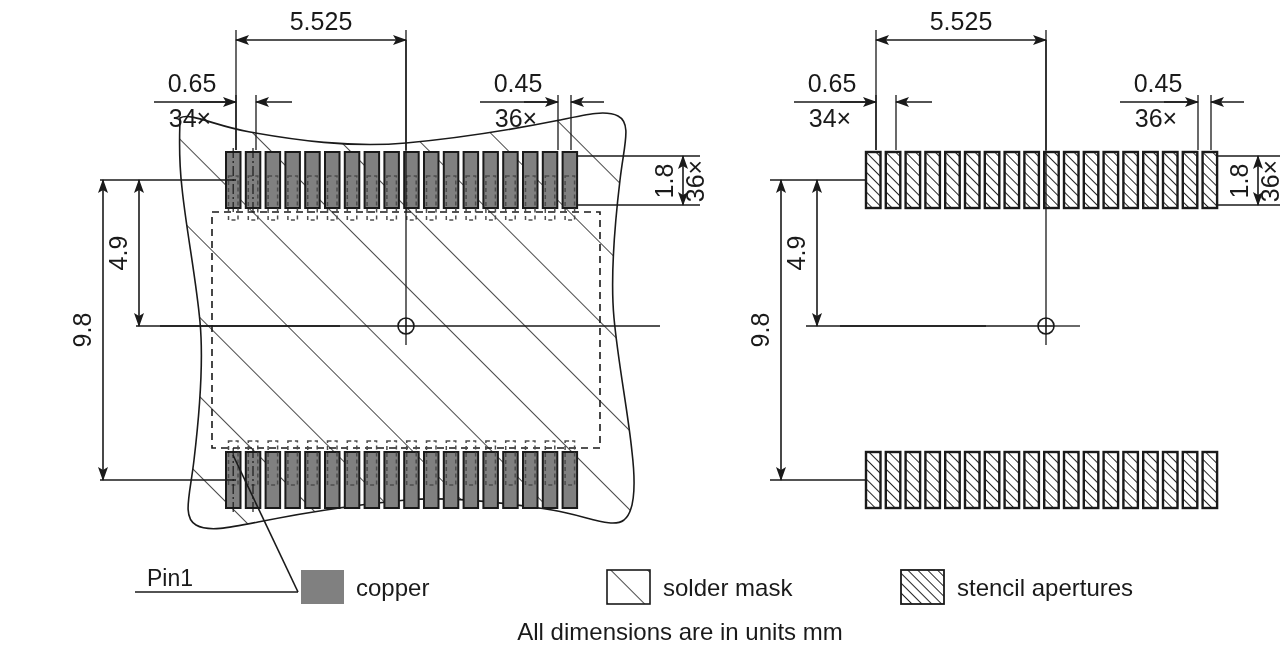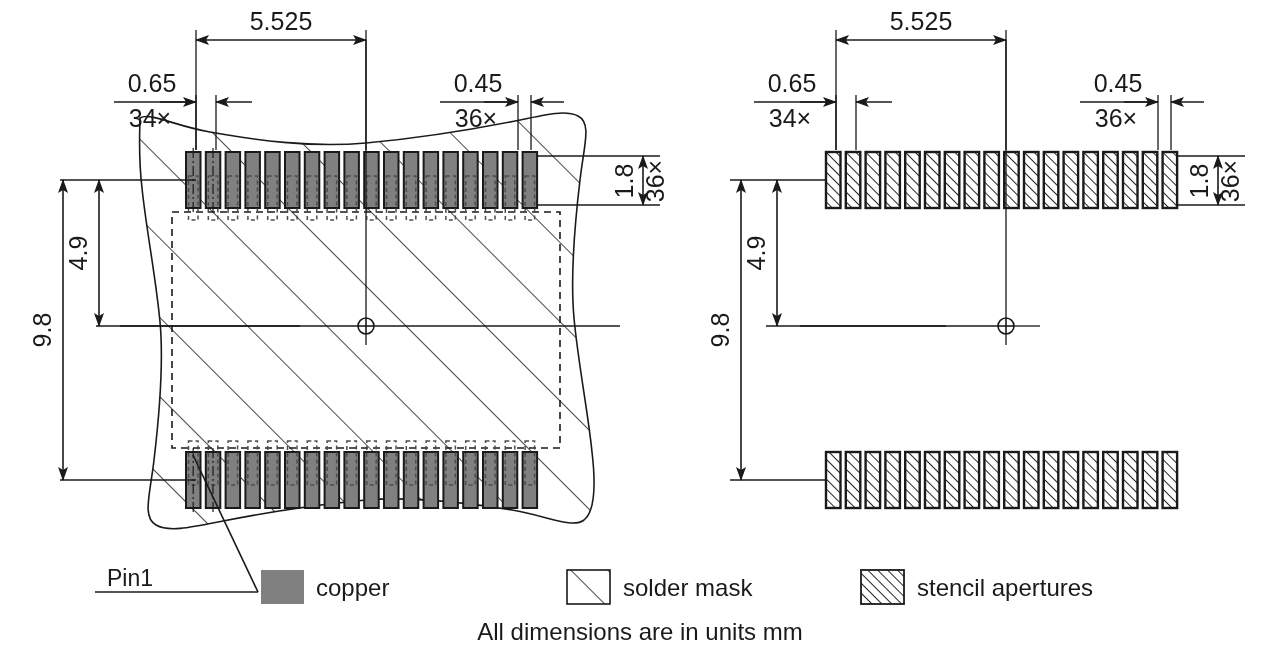--- a/index.html
+++ b/index.html
@@ -4,21 +4,21 @@
 <title>PCB Land Pattern Drawing</title>
 <style>
   html,body{margin:0;padding:0;}
   body{
     width:1280px;height:665px;
     background:#ffffff;
     font-family:"Liberation Sans", sans-serif;
     overflow:hidden;
     position:relative;
   }
-  #stage{position:absolute;inset:0;width:1217px;height:665px;}
+  #stage{position:absolute;inset:0;width:1217px;height:665px;margin-left:40px;}
   svg{display:block;}
   text{font-family:"Liberation Sans", sans-serif;fill:#1a1a1a;}
   .dim-text{font-size:25px;}
   .legend-text{font-size:24px;}
   .caption-text{font-size:24px;}
   .pin-text{font-size:23px;}
   .ln{stroke:#1a1a1a;fill:none;}
   .thin{stroke-width:1.3;}
   .med{stroke-width:1.6;}
   .dash{stroke-dasharray:7 5;}

